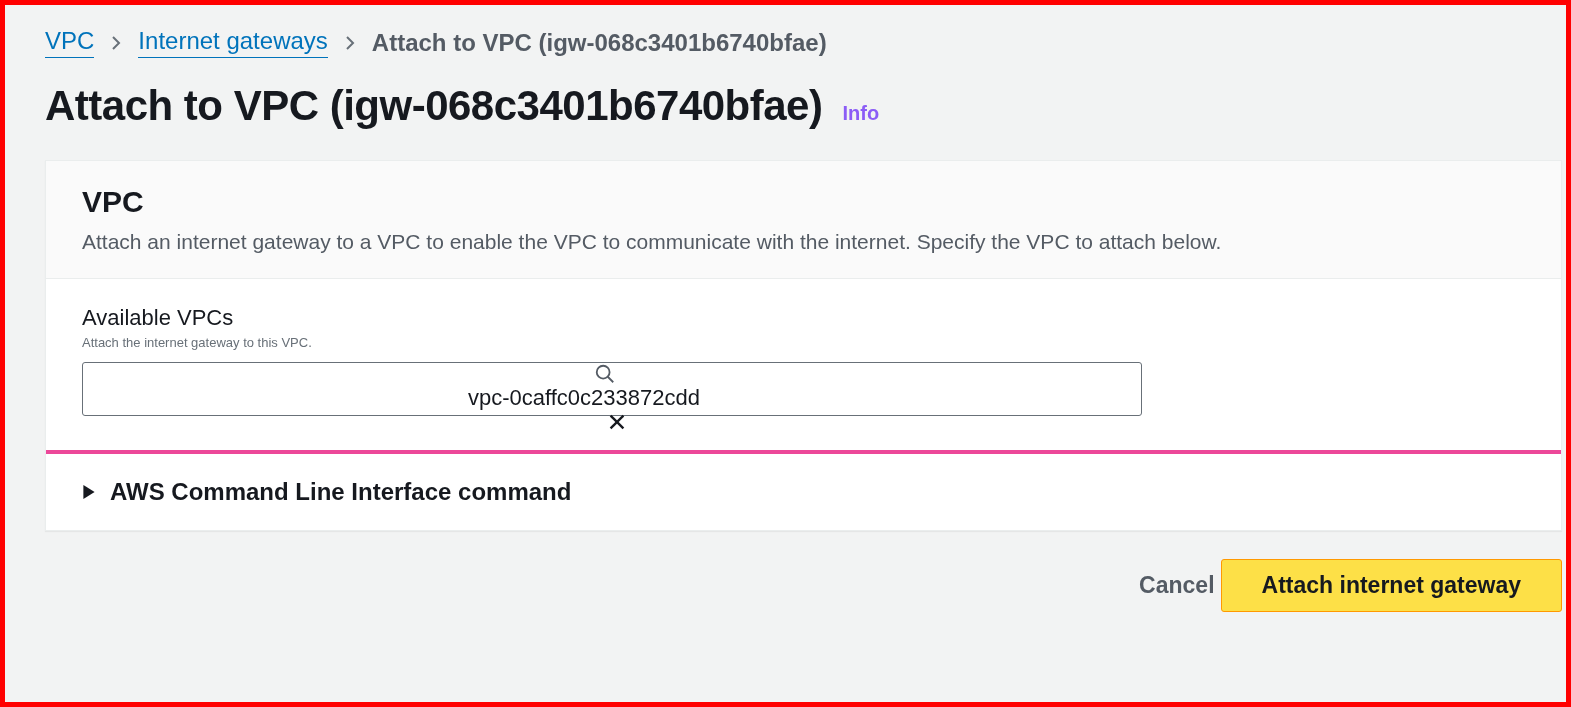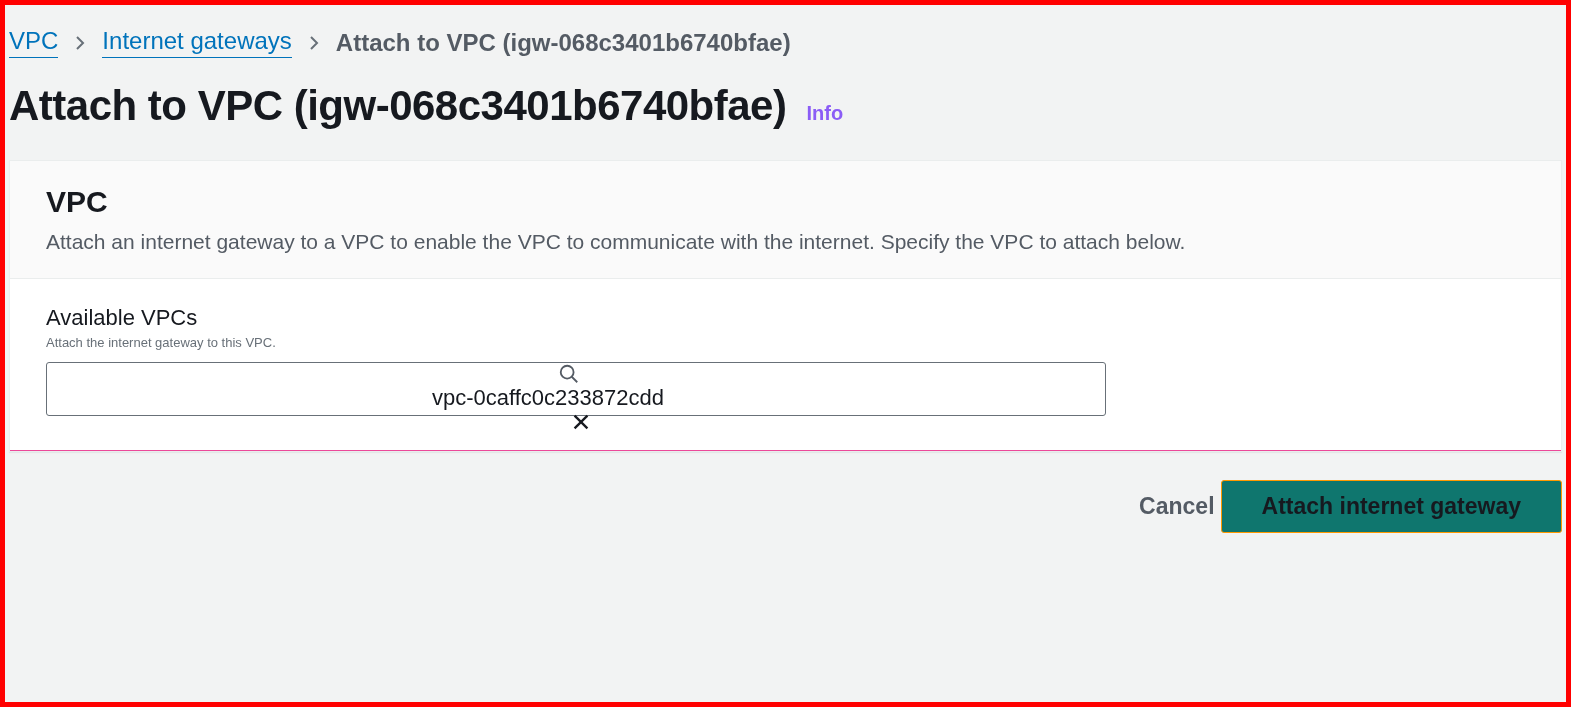--- a/index.html
+++ b/index.html
@@ -12,20 +12,21 @@
   .frame {
     width: 1571px;
     height: 707px;
     border: 5px solid #ff0000;
     background: #f2f3f3;
     position: relative;
     overflow: hidden;
   }
   .content-wrap {
     padding: 22px 0 0 0;
+    margin-left: 36px;
   }
   
   .breadcrumb {
     display: flex;
     align-items: center;
     gap: 14px;
     padding: 0 4px 10px 4px;
     font-size: 24px;
   }
   .breadcrumb a.link {
@@ -77,21 +78,21 @@
     color: #16191f;
     margin-bottom: 8px;
   }
   .panel-header p {
     font-size: 21px;
     color: #545b64;
     line-height: 1.4;
   }
   .panel-body {
     padding: 26px 48px 34px 36px;
-    border-bottom: 1px solid #ec4899;
+    border-bottom: 4px solid #ec4899;
   }
   .field-label {
     font-size: 22px;
     color: #16191f;
     margin-bottom: 4px;
   }
   .field-hint {
     font-size: 13px;
     color: #687078;
     margin-bottom: 12px;
@@ -149,21 +150,21 @@
     color: #545b64;
     background: none;
     border: none;
     cursor: pointer;
     padding: 10px 6px;
   }
   .btn-primary {
     font-size: 23px;
     font-weight: 700;
     color: #16191f;
-    background: #0f766e;
+    background: #fde047;
     border: 1px solid #ff9900;
     border-radius: 3px;
     padding: 12px 40px;
     cursor: pointer;
   }
 </style>
 </head>
 <body>
 
 <div class="frame">
@@ -207,20 +208,28 @@
           </span>
           <input type="text" value="vpc-0caffc0c233872cdd" style="">
           <span class="clear">
             <svg viewBox="0 0 24 24" fill="none" stroke-width="2.5">
                 <line x1="5" y1="5" x2="19" y2="19"></line>
                 <line x1="19" y1="5" x2="5" y2="19"></line>
               </svg>
           </span>
         </div>
       </div>
+      <div class="panel-cli">
+        <span class="tri">
+          <svg viewBox="0 0 10 10">
+              <polygon points="1,0 9,5 1,10"></polygon>
+            </svg>
+        </span>
+        <span class="cli-label">AWS Command Line Interface command</span>
+      </div>
     </section>
 
     <div class="footer">
       <button class="btn-cancel">Cancel</button>
       <button class="btn-primary">Attach internet gateway</button>
     </div>
 
   </div>
 </div>
 

